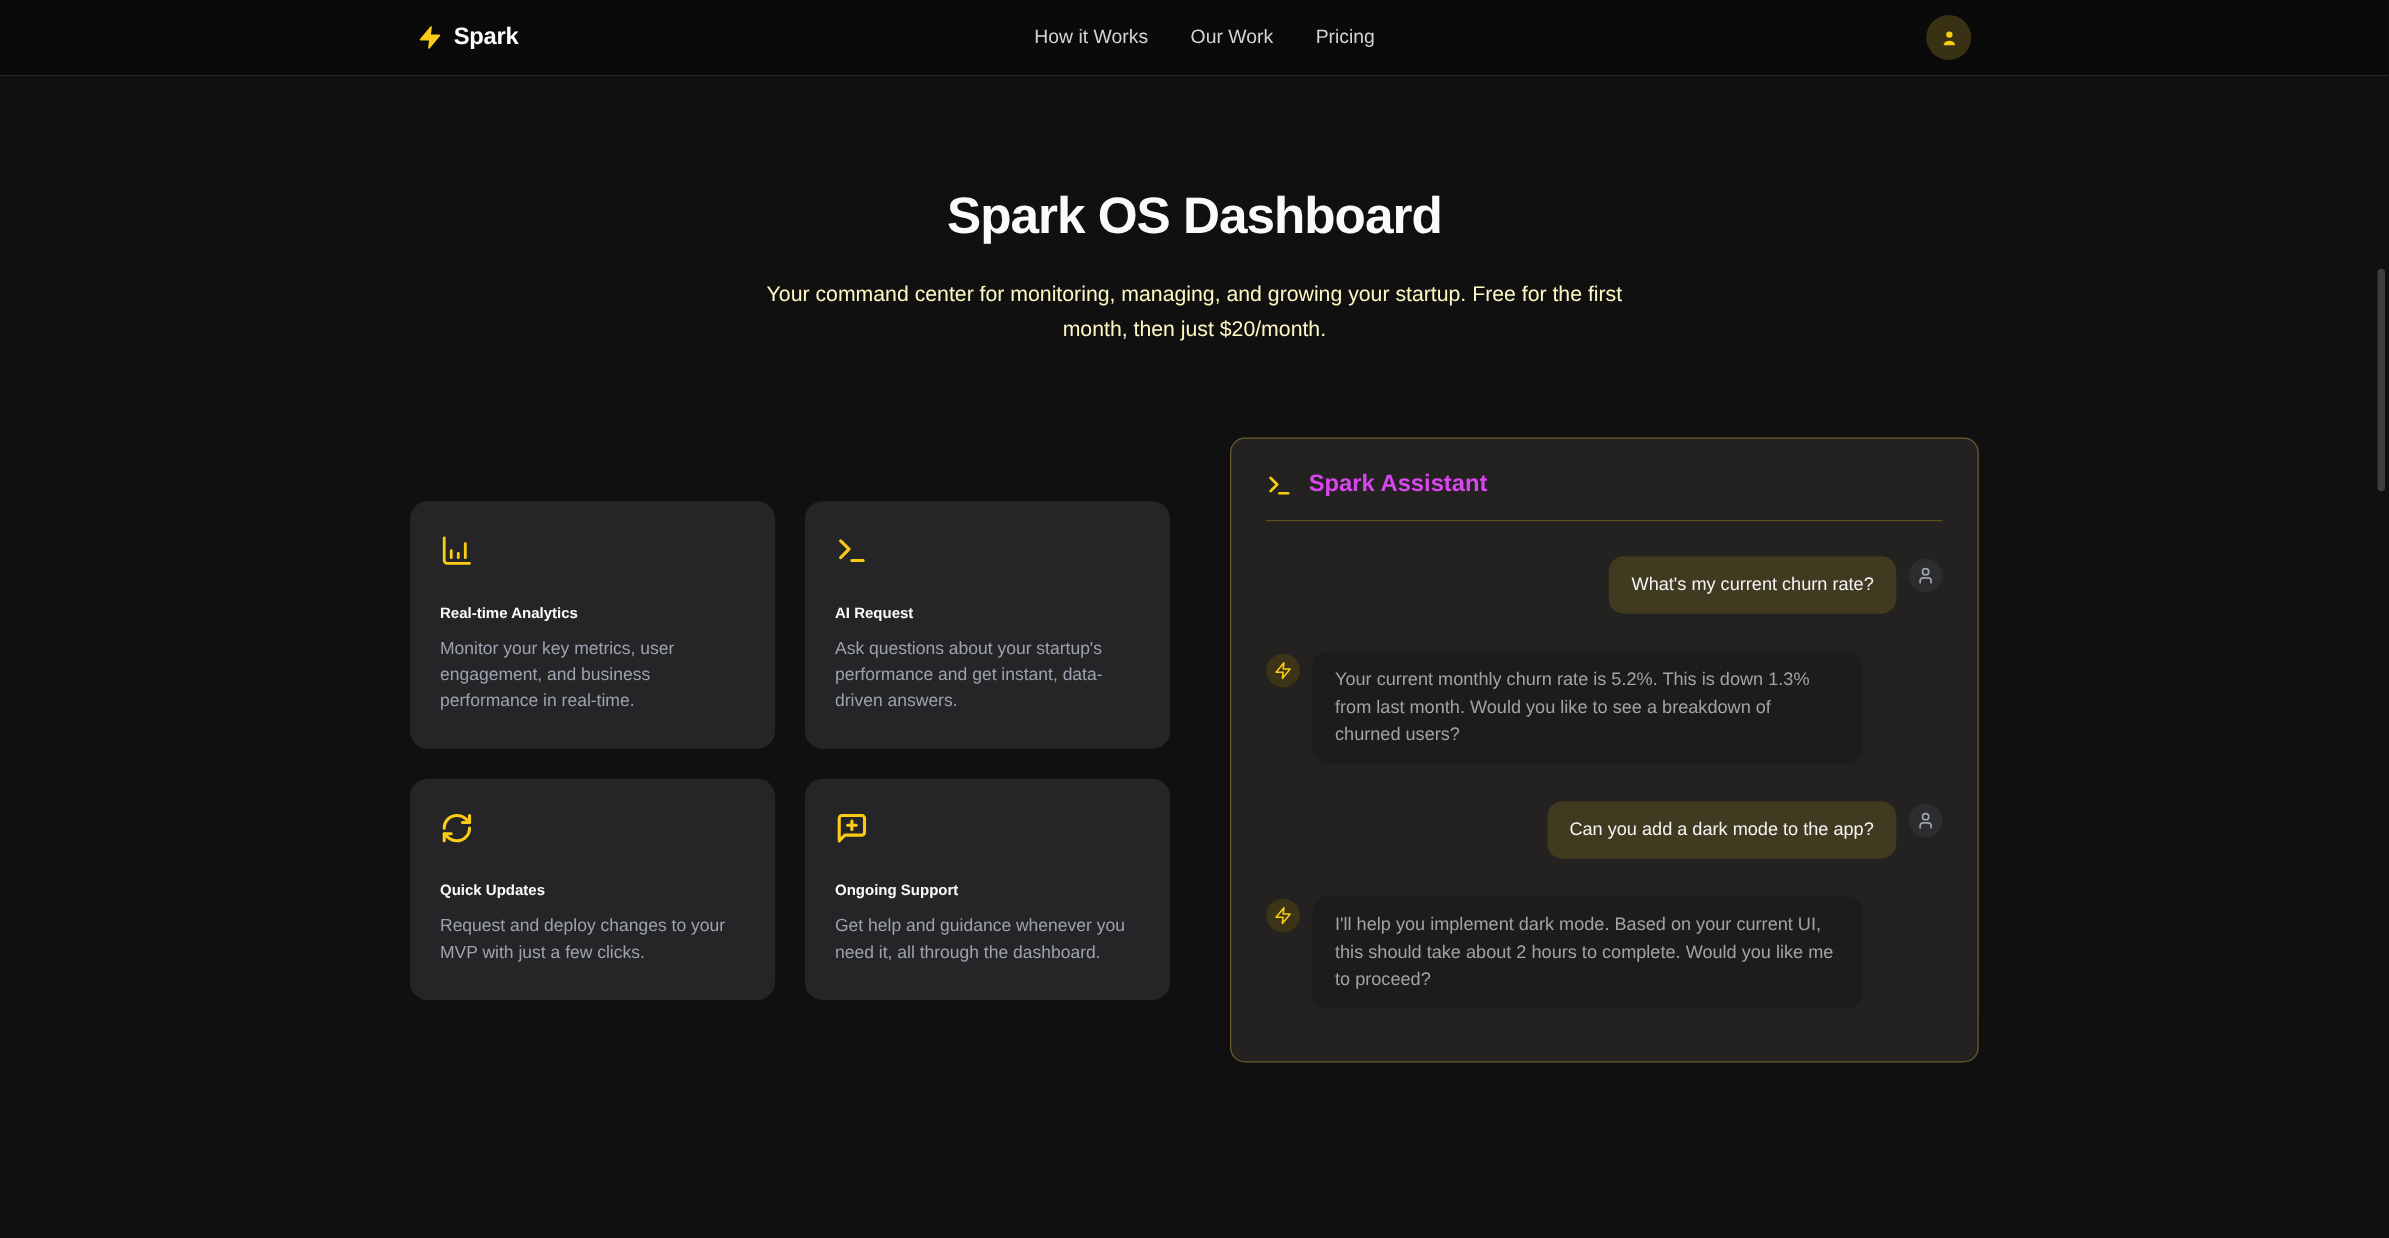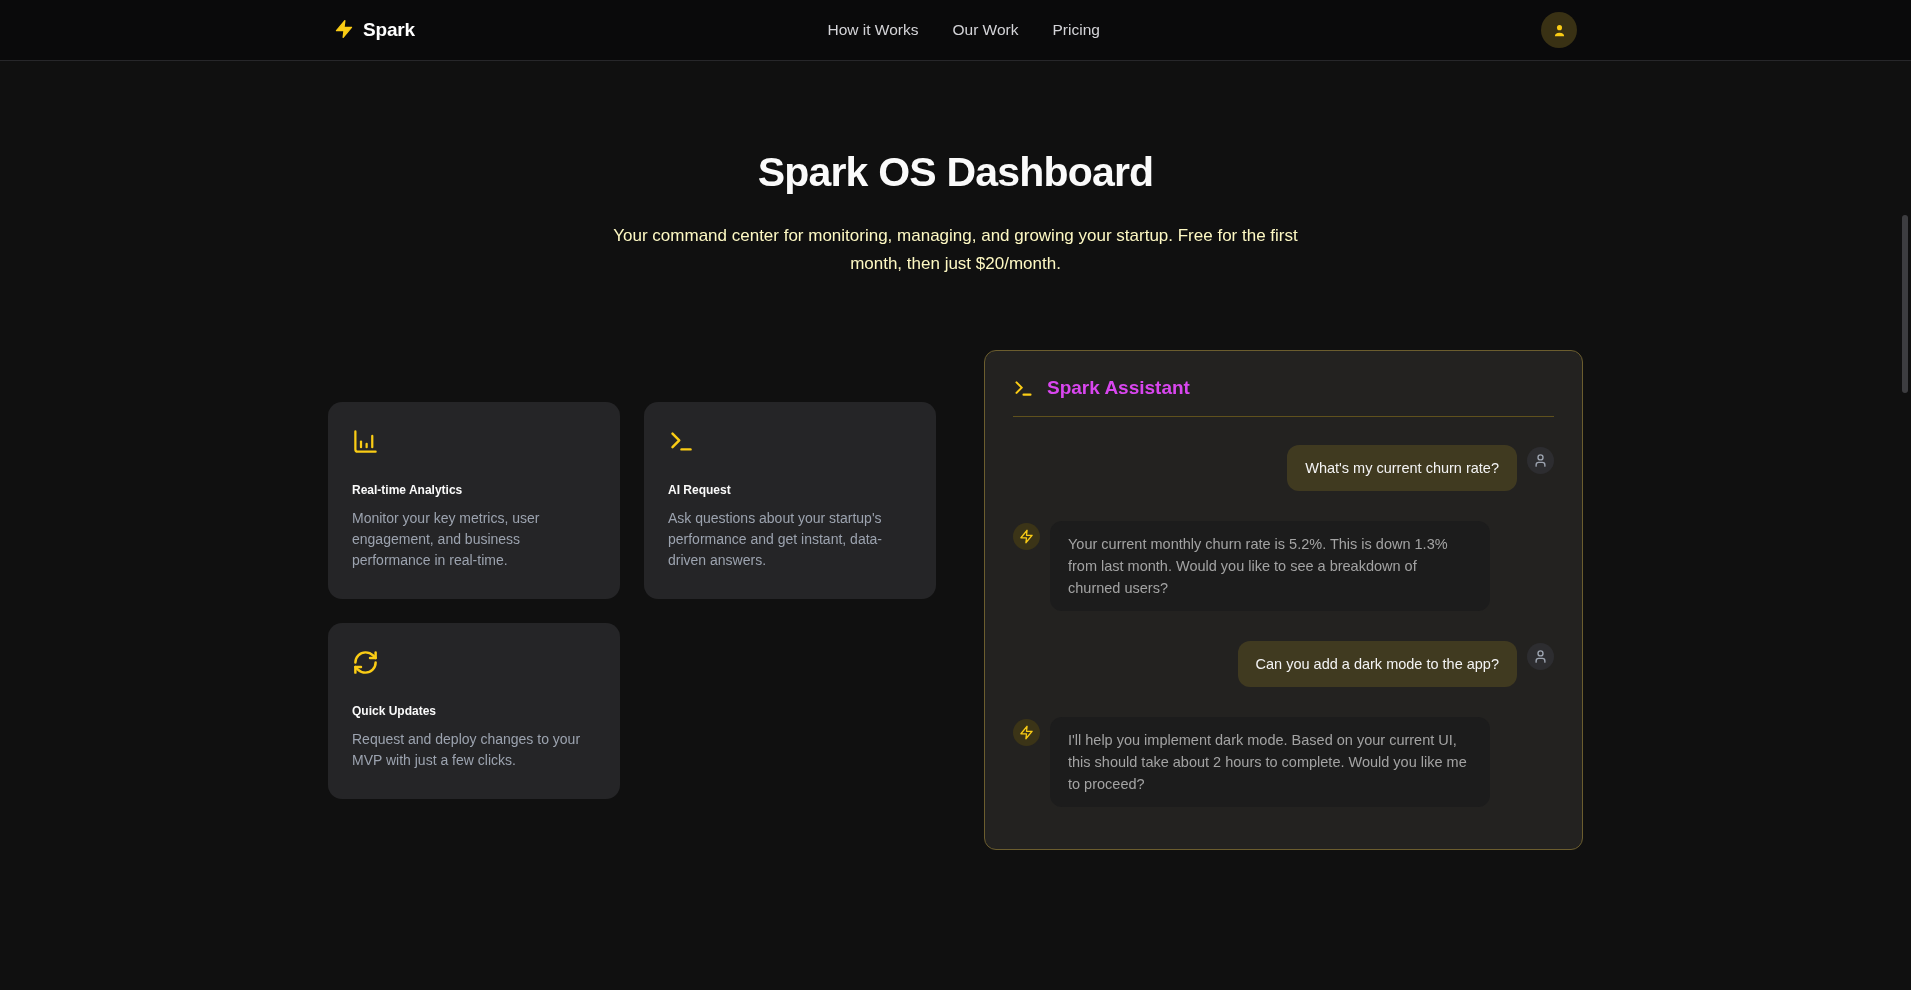--- a/index.html
+++ b/index.html
@@ -21,21 +21,21 @@
   .header-inner {
     max-width: 1255px;
     height: 100%;
     margin: 0 auto;
     display: flex;
     align-items: center;
     justify-content: space-between;
     position: relative;
     padding: 0 6px;
   }
-  .logo { display: flex; gap: 9px; cursor: pointer; }
+  .logo { display: flex; align-items: center; gap: 9px; cursor: pointer; }
   .logo svg { color: #facc15; }
   .logo-text { font-size: 19px; font-weight: bold; letter-spacing: -0.2px; }
   .nav-links {
     position: absolute;
     left: 50%;
     transform: translateX(-47%);
     display: flex;
     gap: 34px;
   }
   .nav-link {
@@ -237,20 +237,31 @@
             <path d="M3 12a9 9 0 0 1 9-9 9.75 9.75 0 0 1 6.74 2.74L21 8"></path>
             <path d="M21 3v5h-5"></path>
             <path d="M21 12a9 9 0 0 1-9 9 9.75 9.75 0 0 1-6.74-2.74L3 16"></path>
             <path d="M8 16H3v5"></path>
           </svg>
       </span>
       <div class="feature-title">Quick Updates</div>
       <div class="feature-desc">Request and deploy changes to your MVP with just a few clicks.</div>
     </div>
 
+    <div class="feature-card">
+      <span class="feature-icon" style="display:inline-flex;">
+        <svg width="27" height="27" viewBox="0 0 24 24" fill="none" stroke="currentColor" stroke-width="2.2" stroke-linecap="round" stroke-linejoin="round">
+            <path d="M21 15a2 2 0 0 1-2 2H7l-4 4V5a2 2 0 0 1 2-2h14a2 2 0 0 1 2 2z"></path>
+            <line x1="12" y1="7" x2="12" y2="13"></line>
+            <line x1="9" y1="10" x2="15" y2="10"></line>
+          </svg>
+      </span>
+      <div class="feature-title">Ongoing Support</div>
+      <div class="feature-desc">Get help and guidance whenever you need it, all through the dashboard.</div>
+    </div>
 
   </div>
 
   <div class="chat-panel">
     <div class="chat-header">
       <span style="display:flex;">
         <svg width="21" height="21" viewBox="0 0 24 24" fill="none" stroke="currentColor" stroke-width="2.4" stroke-linecap="round" stroke-linejoin="round">
             <polyline points="4 17 10 11 4 5"></polyline>
             <line x1="12" y1="19" x2="20" y2="19"></line>
           </svg>

